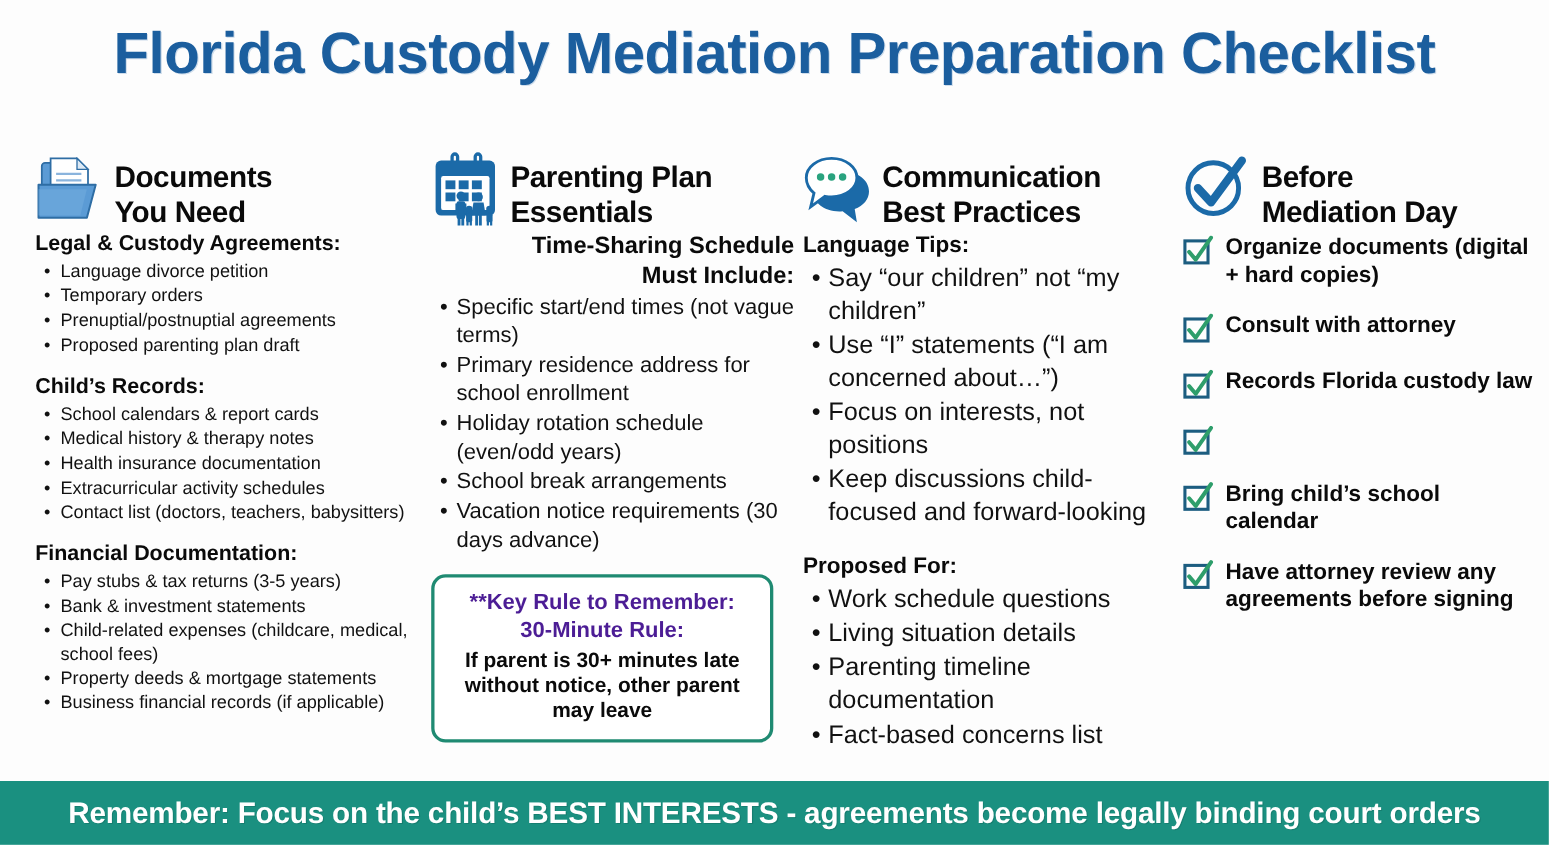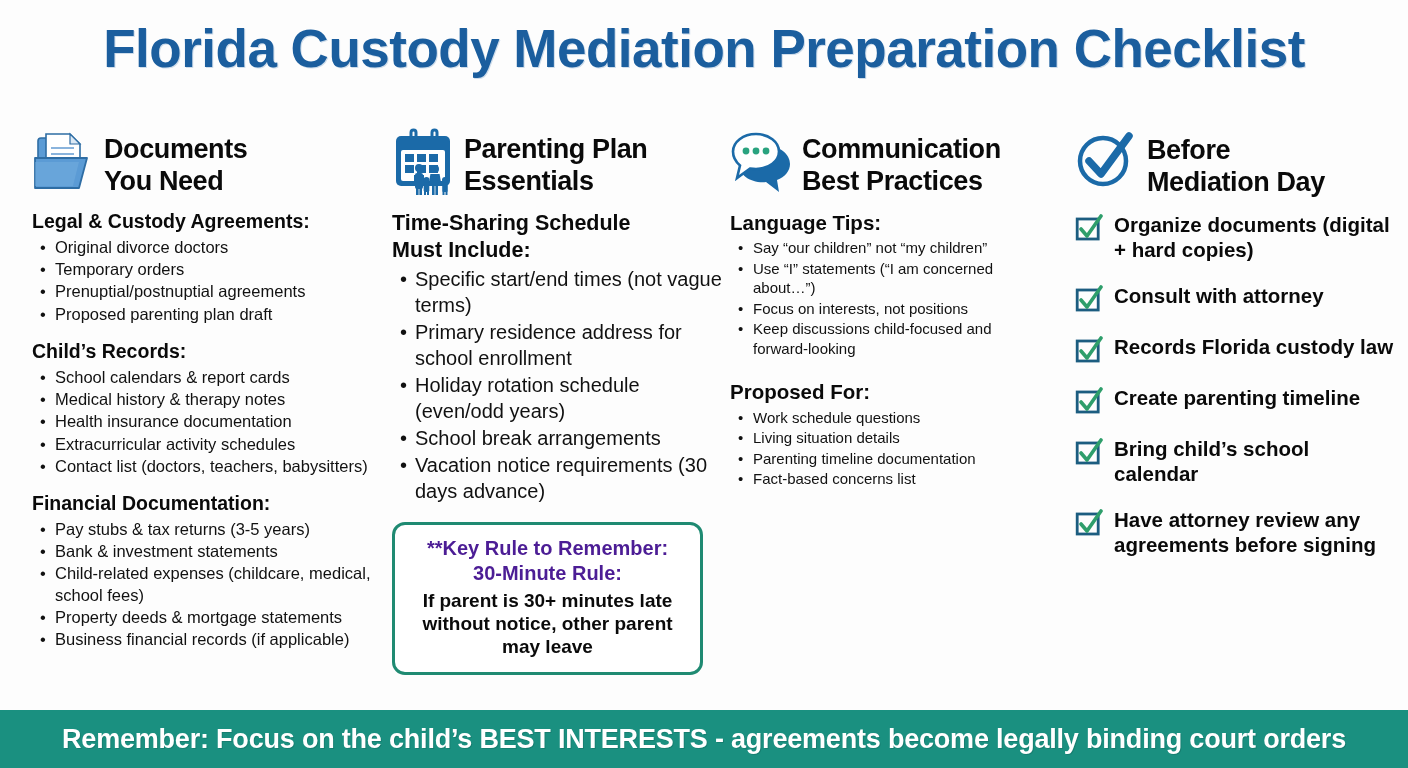--- a/index.html
+++ b/index.html
@@ -27,52 +27,52 @@
 
   
   .cols{position:absolute;left:0;top:118px;width:1408px;height:580px;}
   .col{position:absolute;top:0;}
   .col1{left:32px;width:352px;}
   .col2{left:392px;width:330px;}
   .col3{left:730px;width:320px;}
   .col4{left:1075px;width:320px;}
 
   
-  .colhead{display:flex;align-items:center;gap:10px;height:92px;}
+  .colhead{display:flex;align-items:flex-end;gap:10px;height:92px;}
   .icon-wrap{flex:0 0 auto;width:62px;height:72px;position:relative;}
   .colhead h2{
     margin:0;padding-top:4px;
     font-size:27px;line-height:1.18;
     font-weight:bold;color:#0a0a0a;
     letter-spacing:-0.4px;
   }
   .col4 .colhead h2{padding-top:6px;}
 
   
   .sec-h{
     font-weight:bold;color:#0a0a0a;
     margin:0 0 3px 0;
   }
   .col1 .sec-h{font-size:19.5px;line-height:1.22;}
-  .col2 .sec-h{font-size:21.5px;line-height:1.24;}
+  .col2 .sec-h{font-size:21.5px;line-height:1.24;text-align:right;}
   .col3 .sec-h{font-size:20.5px;line-height:1.24;}
 
   ul.blist{margin:0 0 0 0;padding:0 0 0 23px;list-style:none;}
   ul.blist li{
     position:relative;
     margin:0 0 1px 0;
   }
   ul.blist li::before{
     content:"\2022";
     position:absolute;left:-15px;top:0;
     font-size:1em;line-height:inherit;
   }
   .col1 ul.blist li{font-size:16.5px;line-height:1.29;}
   .col2 ul.blist li{font-size:20px;line-height:1.3;}
-  .col3 ul.blist li{font-size:15px;line-height:1.3;}
+  .col3 ul.blist li{font-size:23px;line-height:1.3;}
 
   .gap-sm{height:14px;}
   .gap-md{height:20px;}
 
   
   .keybox{
     margin-top:18px;
     border:3px solid #1f8a72;
     border-radius:13px;
     background:#fff;
@@ -136,21 +136,21 @@
           </svg>
         </div>
         <h2>
           <span>Documents</span><br>
           <span>You Need</span>
         </h2>
       </div>
 
       <div class="sec-h">Legal &amp; Custody Agreements:</div>
       <ul class="blist">
-        <li>Original divorce doctors</li>
+        <li>Language divorce petition</li>
         <li>Temporary orders</li>
         <li>Prenuptial/postnuptial agreements</li>
         <li>Proposed parenting plan draft</li>
       </ul>
 
       <div class="gap-sm"></div>
 
       <div class="sec-h">Child’s Records:</div>
       <ul class="blist">
         <li>School calendars &amp; report cards</li>
@@ -319,21 +319,20 @@
           <span class="ci-text">Records Florida custody law</span>
         </div>
 
         <div class="check-item">
           <span class="cb">
             <svg width="28" height="28" viewBox="0 0 28 28" aria-hidden="true">
               <rect x="2.2" y="5" width="21" height="20" fill="none" stroke="#1c5d80" stroke-width="2.8"></rect>
               <path d="M6 15 L12 22 L26 2" fill="none" stroke="#2e9e6b" stroke-width="3.6" stroke-linecap="round" stroke-linejoin="round"></path>
             </svg>
           </span>
-          <span class="ci-text">Create parenting timeline</span>
         </div>
 
         <div class="check-item">
           <span class="cb">
             <svg width="28" height="28" viewBox="0 0 28 28" aria-hidden="true">
               <rect x="2.2" y="5" width="21" height="20" fill="none" stroke="#1c5d80" stroke-width="2.8"></rect>
               <path d="M6 15 L12 22 L26 2" fill="none" stroke="#2e9e6b" stroke-width="3.6" stroke-linecap="round" stroke-linejoin="round"></path>
             </svg>
           </span>
           <span class="ci-text">Bring child’s school calendar</span>

